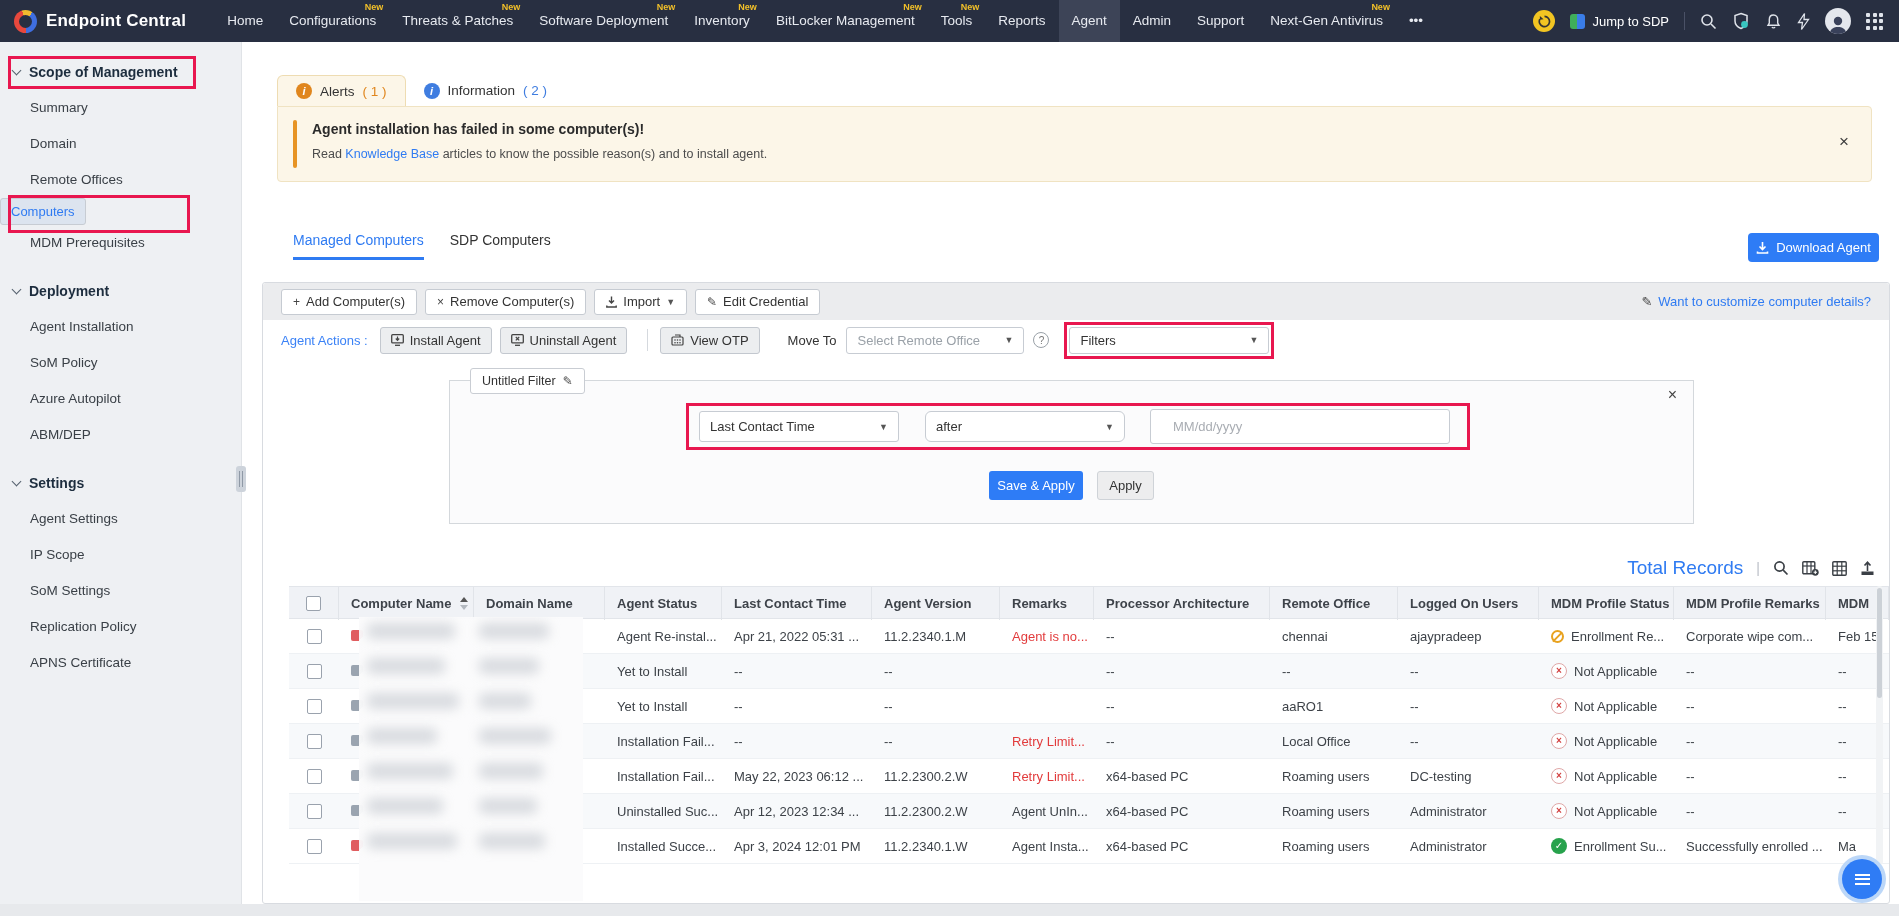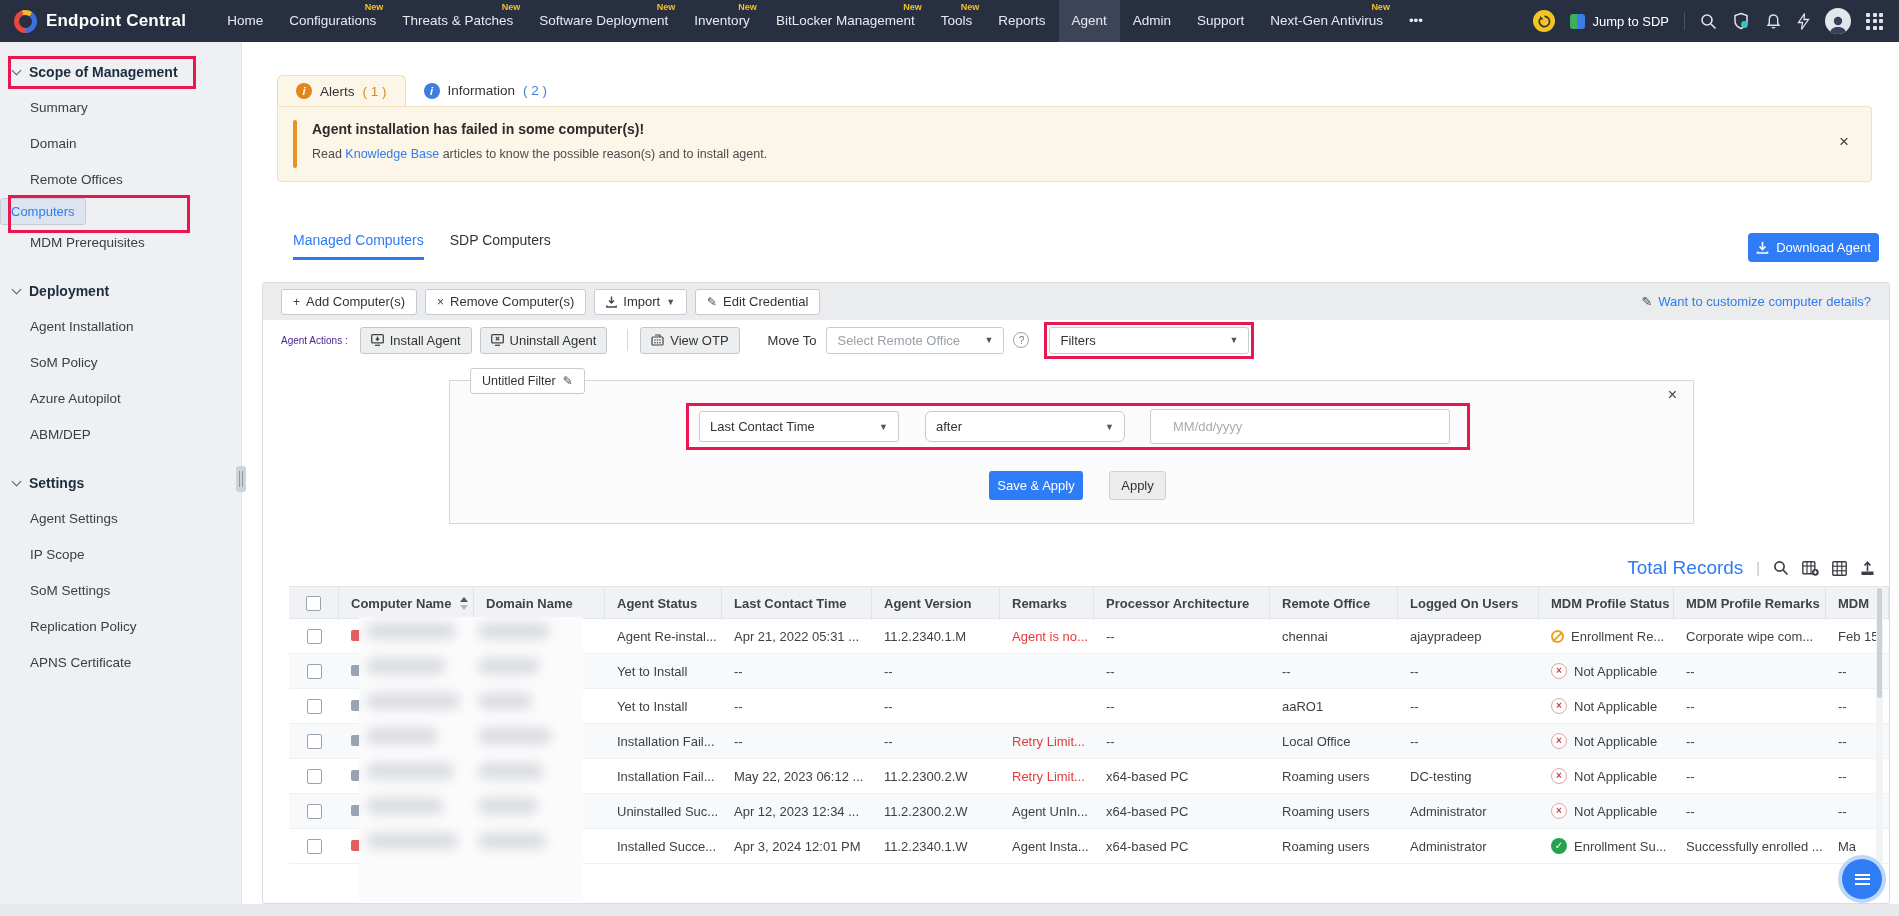--- a/index.html
+++ b/index.html
@@ -64,21 +64,21 @@
   
   .panel { position:absolute; left:262px; top:282px; width:1628px; height:622px; background:#fff; border:1px solid #d8dbe0; border-radius:3px; z-index:3; }
   .toolstrip { position:absolute; left:0; top:0; width:100%; height:37px; background:#ebecee; display:flex; align-items:center; padding:0 18px; gap:8px; border-radius:3px 3px 0 0; }
   .tbtn { height:26px; background:#fff; border:1px solid #c6cbd2; border-radius:3px; font-size:13px; color:#333; display:inline-flex; align-items:center; gap:6px; padding:0 11px; cursor:pointer; font-family:inherit; white-space:nowrap; }
   .tbtn .gi { font-size:12px; color:#444; line-height:1; }
   .caret { font-size:9px; color:#555; }
   .customize-link { margin-left:auto; display:flex; align-items:center; gap:6px; font-size:13px; color:#2f7bf2; cursor:pointer; white-space:nowrap; }
   .customize-link .gi { color:#444; font-size:13px; }
 
   .actions-row { position:absolute; left:0; top:37px; width:100%; height:40px; display:flex; align-items:center; padding:0 18px; background:#fff; }
-  .ar-label { font-size:10px; color:#4c1d95; margin-right:12px; white-space:nowrap; }
+  .ar-label { font-size:13px; color:#3b82f6; margin-right:12px; white-space:nowrap; }
   .gbtn { height:27px; background:#eceef0; border:1px solid #c3c8cf; border-radius:3px; font-size:13px; color:#333; display:inline-flex; align-items:center; gap:6px; padding:0 10px; margin-right:8px; cursor:pointer; font-family:inherit; white-space:nowrap; }
   .vdiv { width:1px; height:22px; background:#d5d9de; margin:0 12px; }
   .mv-label { font-size:13px; color:#333; margin:0 10px 0 20px; white-space:nowrap; }
   .sel { height:27px; background:#fff; border:1px solid #c7ccd3; border-radius:3px; display:inline-flex; align-items:center; justify-content:space-between; padding:0 10px; font-size:13px; color:#333; cursor:pointer; }
   .sel .ph { color:#9aa1a8; }
   .help { width:16px; height:16px; border-radius:50%; border:1px solid #9aa1a8; color:#777; font-size:10px; display:inline-flex; align-items:center; justify-content:center; margin-left:9px; cursor:pointer; }
   .filters-annot { display:inline-flex; border:3px solid #e8174f; padding:2px; margin-left:15px; }
 
   
   .filter-wrap { position:absolute; left:186px; top:97px; width:1245px; height:144px; background:#fbfbfc; border:1px solid #d4d8dc; }
@@ -86,21 +86,21 @@
   .filter-tab .gi { font-size:12px; color:#444; }
   .filter-close { position:absolute; right:16px; top:5px; font-size:16px; color:#444; cursor:pointer; }
   .filter-row { position:absolute; left:236px; top:22px; width:784px; height:47px; border:3px solid #e8174f; display:flex; align-items:center; }
   .filter-row .sel { width:200px; height:31px; }
   .f-s1 { margin-left:10px; }
   .f-s2 { margin-left:26px;border-radius:6px; }
   .f-input { width:300px; height:35px; margin-left:25px; border:1px solid #c7ccd3; border-radius:3px; font-size:13px; padding:0 22px; color:#333; font-family:inherit; }
   .f-input::placeholder { color:#a9adb3; }
   .filter-btns { position:absolute; left:539px; top:90px; display:flex; gap:14px; }
   .btn-blue { width:94px; height:29px; background:#2e7cf6; color:#fff; border:none; border-radius:3px; font-size:13px; cursor:pointer; font-family:inherit; }
-  .btn-gray { width:57px; height:29px; background:#ededee; color:#333; border:1px solid #cfd3d8; border-radius:3px; font-size:13px; cursor:pointer; font-family:inherit;margin-left:12px; }
+  .btn-gray { width:57px; height:29px; background:#ededee; color:#333; border:1px solid #cfd3d8; border-radius:3px; font-size:13px; cursor:pointer; font-family:inherit; }
 
   
   .table-meta { position:absolute; top:273px; right:14px; display:flex; align-items:center; gap:13px; height:24px; }
   .table-meta a { color:#2f7bf2; font-size:19px; text-decoration:none; cursor:pointer; }
   .meta-div { color:#b9bec6; font-size:14px; }
   .mico { cursor:pointer; display:flex; }
   .table { position:absolute; left:26px; top:303px; width:1600px; font-size:13px; color:#3d4248; }
   .tr { display:grid; align-items:center; }
   .tr.head { background:#f0f2f6; border-top:1px solid #e2e5ea; border-bottom:1px solid #e2e5ea; height:33px; font-weight:bold; color:#3e434a; }
   .tr.head .td { border-right:1px solid #e1e4e9; height:33px; display:flex; align-items:center; }

